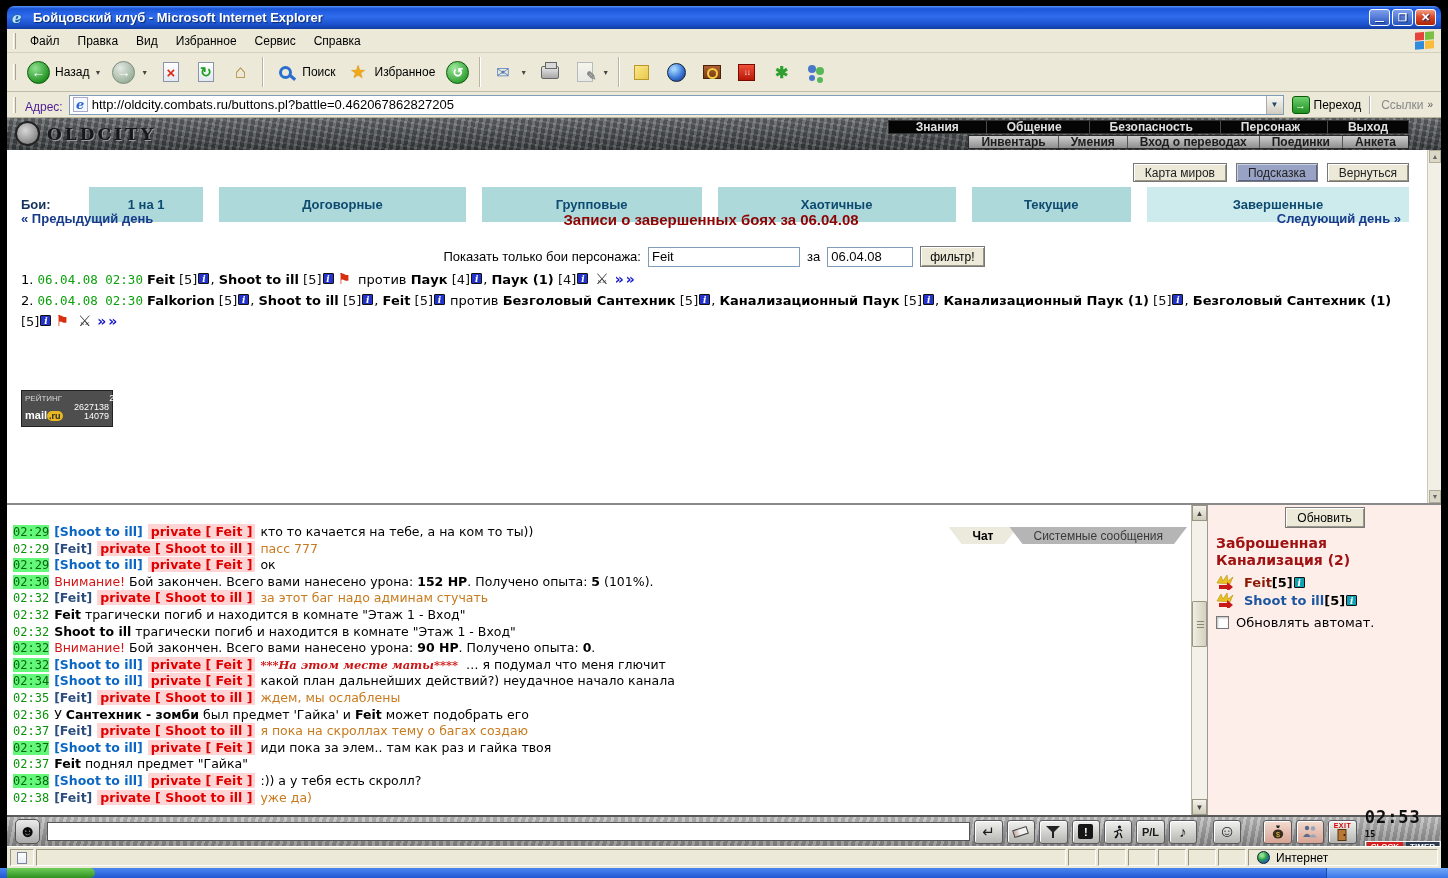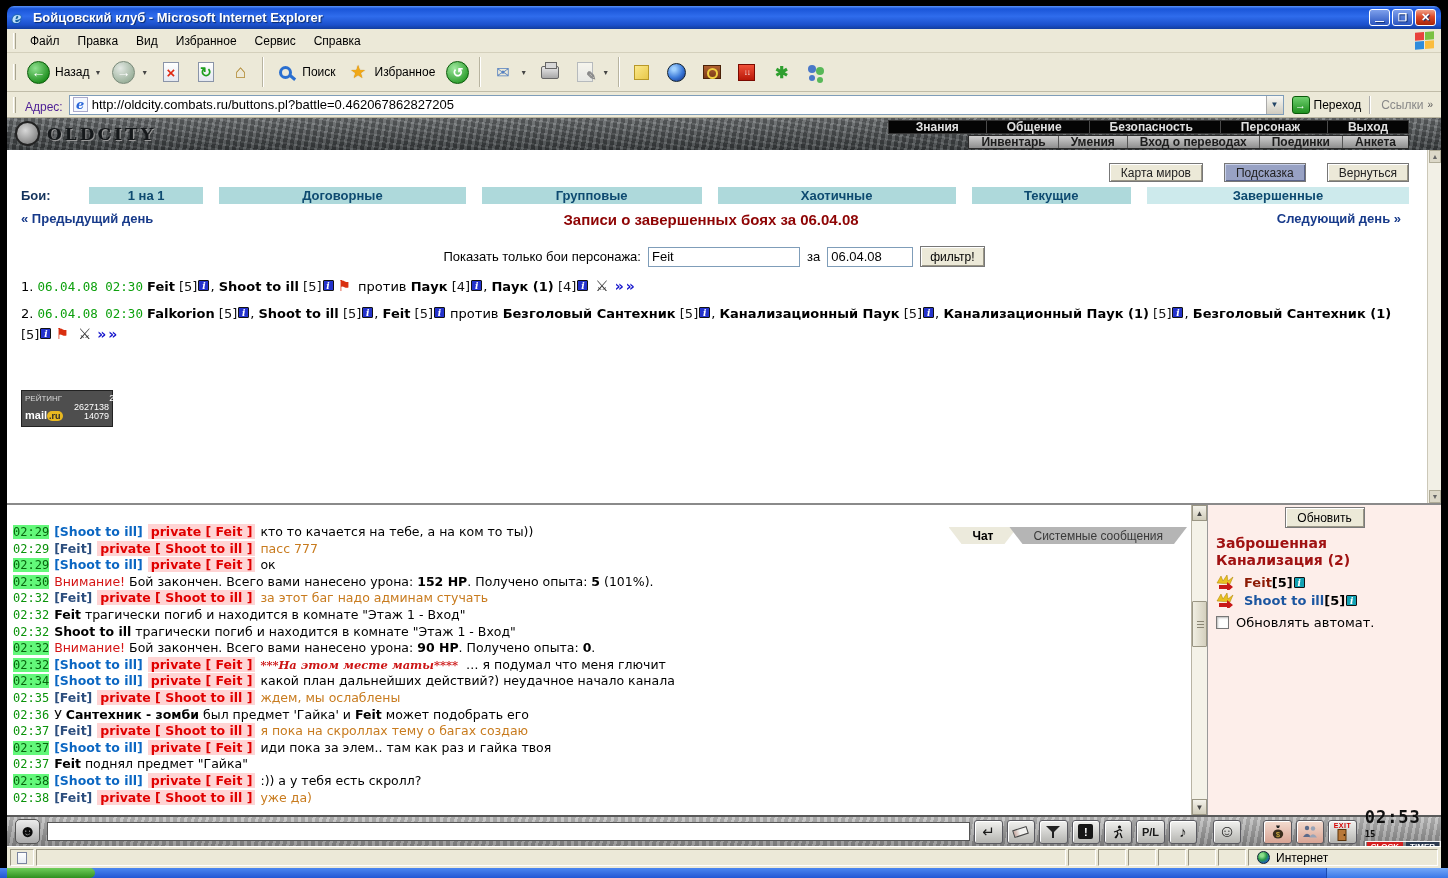--- a/index.html
+++ b/index.html
@@ -111,26 +111,26 @@
     font-size:12px; border-left:1px solid #555; white-space:nowrap; }
   .banner-subnav .nav-item:first-child { border-left:none; }
 
   
   .main { position:absolute; left:7px; top:150px; width:1434px; height:353px; background:#fff; }
   .page-scroll { position:absolute; right:0; top:0; width:14px; height:100%; background:#f2f0e6; border-left:1px solid #ccc8b8; }
   .page-scroll .sarr { position:absolute; left:1px; width:12px; height:13px; background:#dcd8c8; border:1px solid #b0ac98;
     font-size:7px; color:#666; display:flex; align-items:center; justify-content:center; }
   .page-scroll .sarr.up { top:0; } .page-scroll .sarr.down { bottom:0; }
 
-  .top-btns { position:absolute; top:13px; right:32px; display:flex; gap:21px; }
+  .top-btns { position:absolute; top:13px; right:32px; display:flex; gap:9px; }
   .top-btn { height:19px; padding:2px 11px; background:#ece9d8; border:1px solid #777; font-size:12px; color:#222;
     box-shadow:inset 1px 1px 0 #fff, inset -1px -1px 0 #9a9686; white-space:nowrap; }
   .top-btn.active { background:#98a2c4; box-shadow:inset 1px 1px 0 #c8d0e8, inset -1px -1px 0 #5a648a; }
 
-  .tabs { position:absolute; top:37px; left:10px; right:32px; height:17px; display:flex; gap:16px; background:#fff; }
+  .tabs { position:absolute; top:37px; left:10px; right:32px; height:35px; display:flex; gap:16px; background:#fff; }
   .tab-label { width:56px; background:#fff; color:#13325c; font-weight:bold; font-size:13px;
     display:flex; align-items:center; padding-left:4px; }
   .tab { background:#aed9db; color:#0d4a70; font-weight:bold; font-size:13px;
     display:flex; align-items:center; justify-content:center; white-space:nowrap; }
   .tab.active { background:#cdeaec; }
 
   .daynav { position:absolute; top:61px; left:14px; right:40px; height:18px; font-size:13px; }
   .daylink { color:#173a8a; font-weight:bold; white-space:nowrap; }
   .daylink.prev { position:absolute; left:0; }
   .daylink.next { position:absolute; right:0; }
@@ -138,21 +138,21 @@
 
   .filter-row { position:absolute; top:96px; left:0; right:20px; display:flex; justify-content:center;
     align-items:center; gap:7px; font-size:13px; color:#000; }
   .xp-input { height:20px; border:1px solid #7f9db9; background:#fff; font-size:13px; padding:0 3px;
     font-family:"Liberation Sans", sans-serif; }
   .xp-btn { height:21px; background:#ece9d8; border:1px solid #777; font-size:12px; padding:0 9px;
     box-shadow:inset 1px 1px 0 #fff, inset -1px -1px 0 #9a9686; font-family:"Liberation Sans", sans-serif;}
 
   .battles { position:absolute; top:119px; left:14px; right:44px; font-size:13px; line-height:20px; color:#000;
     font-family:"DejaVu Sans", sans-serif; }
-  .b-line { margin-bottom:1px;margin-top:7px; }
+  .b-line { margin-bottom:1px; }
   .b-num { color:#000; }
   .b-time { color:#0da00d; font-family:"DejaVu Sans Mono", monospace; font-size:12.5px; }
   .b-name { font-weight:bold; }
   .b-lvl { color:#111; }
   .i-badge { display:inline-block; width:11px; height:11px; background:#2433cc; color:#fff; font-size:9px;
     font-style:italic; font-weight:bold; text-align:center; line-height:11px; border-radius:1px; margin:0 1px 0 1px;
     vertical-align:2px; font-family:"DejaVu Serif", serif; border:1px solid #111; }
   .i-badge.teal { background:#12a2b4; }
   .flagic { color:#d92f10; font-size:15px; margin:0 3px; }
   .swordsic { color:#3a3a3a; font-size:15px; margin:0 6px; }

